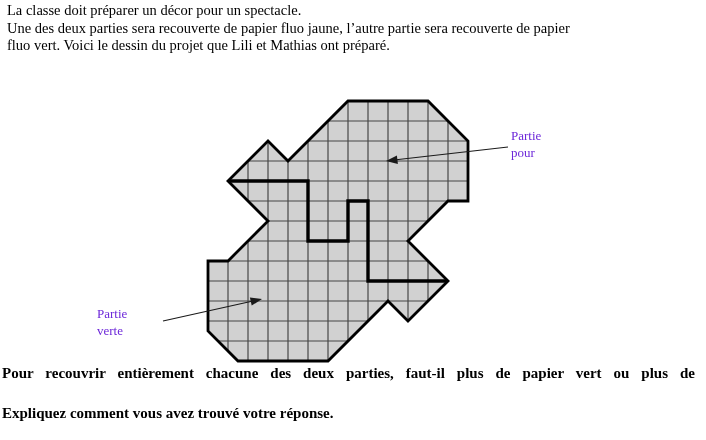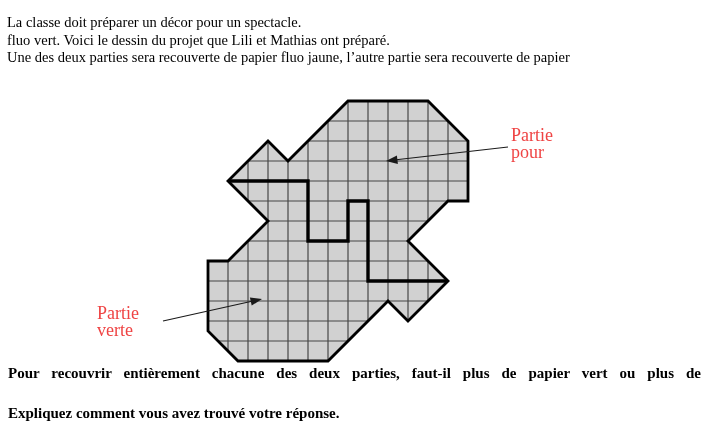--- a/index.html
+++ b/index.html
@@ -3,42 +3,42 @@
 <meta charset="utf-8">
 <style>
   html,body{margin:0;padding:0;}
   body{
     width:706px;height:440px;position:relative;overflow:hidden;
     background:#ffffff;
     font-family:"Liberation Serif","DejaVu Serif",serif;
     color:#000;
   }
   .intro{
-    position:absolute;left:7px;top:14px;width:696px;
+    position:absolute;left:7px;top:2px;width:696px;
     font-size:14.5px;line-height:17.5px;
   }
   .intro .tline{white-space:nowrap;}
   .fig-svg{position:absolute;left:0;top:0;}
   .fig-label{
-    position:absolute;font-size:18px;line-height:17px;color:#ef4444;
+    position:absolute;font-size:13px;line-height:17px;color:#6d28d9;
   }
   .questions{
-    position:absolute;left:8px;top:365px;width:693px;
+    position:absolute;left:2px;top:365px;width:693px;
     font-weight:bold;font-size:15px;line-height:17px;
   }
   .q-just{text-align:justify;text-align-last:justify;}
   .q2{margin-top:23px;}
 </style>
 </head>
 <body>
 
 <div class="intro">
   <div class="tline">La classe doit préparer un décor pour un spectacle.</div>
+  <div class="tline">Une des deux parties sera recouverte de papier fluo jaune, l’autre partie sera recouverte de papier</div>
   <div class="tline">fluo vert. Voici le dessin du projet que Lili et Mathias ont préparé.</div>
-  <div class="tline">Une des deux parties sera recouverte de papier fluo jaune, l’autre partie sera recouverte de papier</div>
 </div>
 
 <svg class="fig-svg" width="706" height="440" viewBox="0 0 706 440">
   <defs>
     <clipPath id="shape-clip">
       <polygon points="348,101 428,101 468,141 468,201 448,201 408,241 448,281 408,321 388,301 328,361 238,361 208,331 208,261 228,261 268,221 228,181 268,141 288,161"></polygon>
     </clipPath>
   </defs>
 
   <polygon points="348,101 428,101 468,141 468,201 448,201 408,241 448,281 408,321 388,301 328,361 238,361 208,331 208,261 228,261 268,221 228,181 268,141 288,161" fill="#d1d1d1"></polygon>

